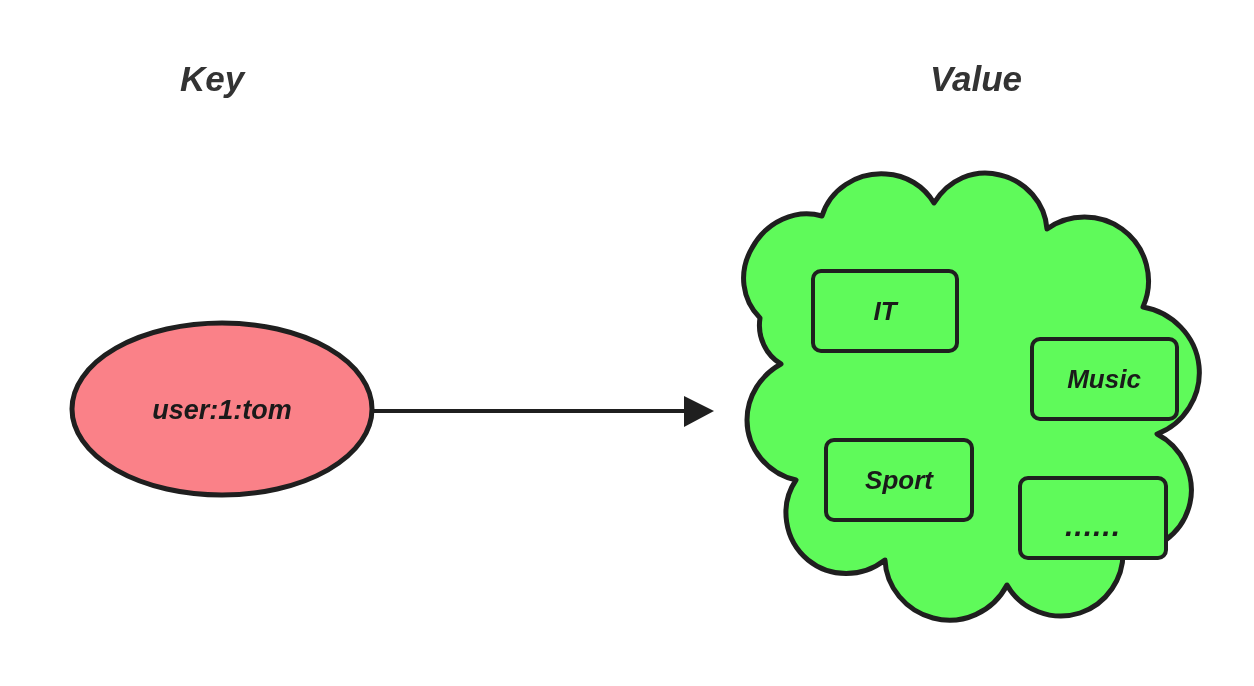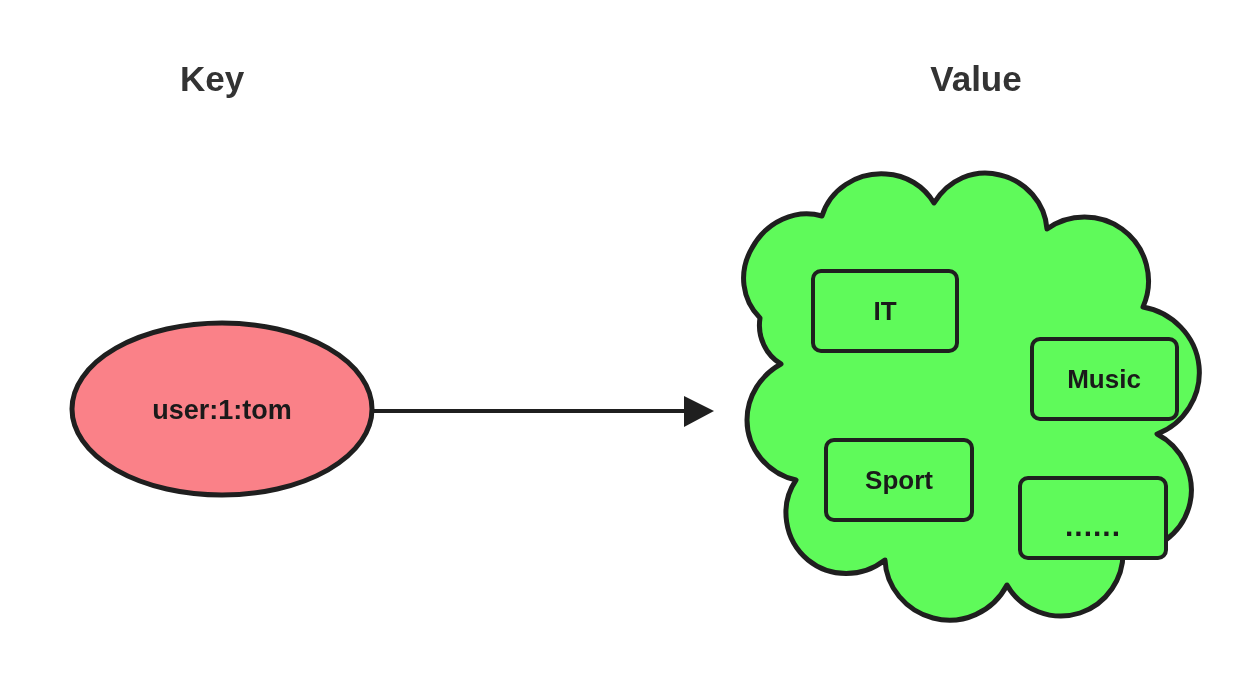--- a/index.html
+++ b/index.html
@@ -12,20 +12,21 @@
     height: 686px;
     position: relative;
     overflow: hidden;
     font-family: "Liberation Sans", sans-serif;
   }
   #canvas-root {
     position: absolute;
     left: 0; top: 0;
     width: 1254px;
     height: 686px;
+    font-style: italic;
   }
   .diagram-svg {
     display: block;
     width: 1254px;
     height: 686px;
   }
   .col-title {
     font-family: "Liberation Sans", sans-serif;
     font-size: 35px;
     font-weight: bold;

